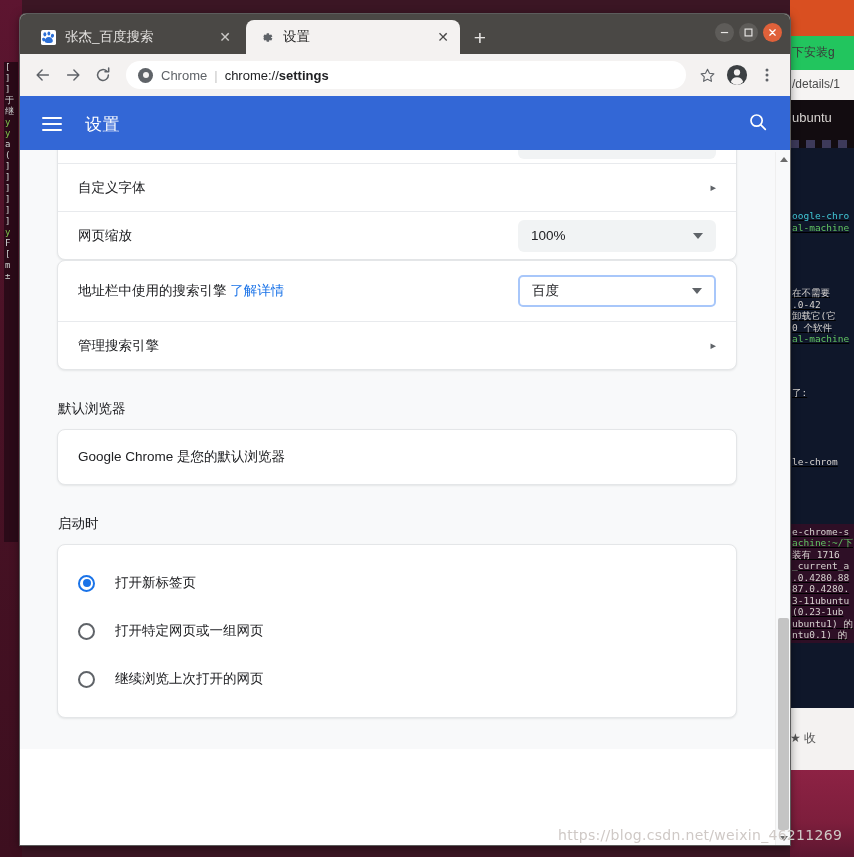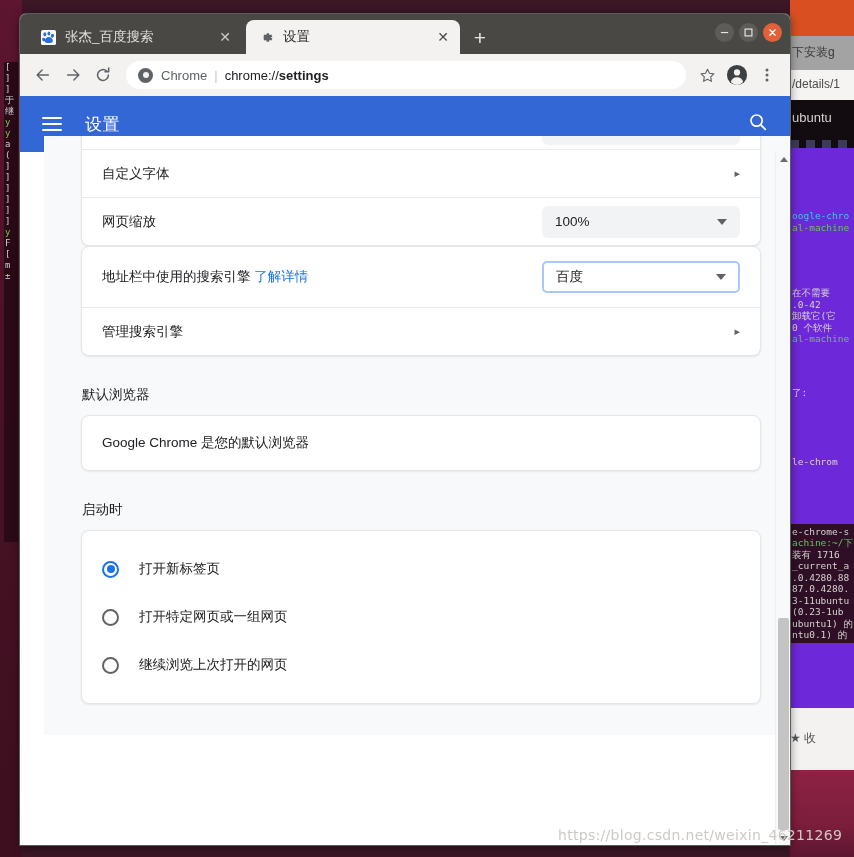--- a/index.html
+++ b/index.html
@@ -22,29 +22,29 @@
   }
   .bg-term-left .ln {
     font-family: "DejaVu Sans Mono", monospace; font-size: 9px;
     line-height: 11px; white-space: nowrap; color: #cfd0d0; padding-left: 1px;
   }
   .bg-term-left .g { color: #7ec24a; }
 
   
   .bg-right { position: absolute; left: 790px; top: 0; width: 64px; height: 857px; overflow: hidden; }
   .bg-r-orange { position: absolute; left: 0; top: 0; width: 64px; height: 36px; background: #d94f21; }
-  .bg-r-titlebar { position: absolute; left: 0; top: 36px; width: 64px; height: 34px; background: #a3a3a3;
+  .bg-r-titlebar { position: absolute; left: 0; top: 36px; width: 64px; height: 34px; background: #22c55e;
                    font-size: 12px; color: #3a3a3a; padding: 8px 2px 0 2px; white-space: nowrap; }
   .bg-r-omni { position: absolute; left: 0; top: 70px; width: 64px; height: 30px; background: #f6f4f3;
                font-size: 12px; color: #4a4a4a; padding: 7px 2px 0 2px; white-space: nowrap; }
   .bg-r-ubuntu { position: absolute; left: 0; top: 100px; width: 64px; height: 40px; background: #120c10;
                  color: #d7d3d0; font-size: 13px; padding: 10px 0 0 2px; white-space: nowrap; }
   .bg-r-dashes { position: absolute; left: 0; top: 140px; width: 64px; height: 8px;
                  background: repeating-linear-gradient(90deg,#3d3a5a 0 9px, #120c10 9px 16px); }
-  .bg-r-term { position: absolute; left: 0; top: 148px; width: 64px; height: 560px; background: #6d28d9; overflow: hidden; }
+  .bg-r-term { position: absolute; left: 0; top: 148px; width: 64px; height: 560px; background: #0f172a; overflow: hidden; text-decoration: underline; }
   .bg-r-term .blk { background: #2e0f26; }
   .bg-r-term .ln { font-family: "DejaVu Sans Mono", monospace; font-size: 9.5px; line-height: 11.5px;
                    white-space: nowrap; color: #d6d2cf; padding-left: 2px; }
   .bg-r-term .g { color: #62c462; }
   .bg-r-term .c { color: #41c7d6; }
   .bg-r-bookmark { position: absolute; left: 0; top: 708px; width: 64px; height: 62px; background: #f4f2f1;
                    color: #555; font-size: 12px; padding-top: 22px; white-space: nowrap; }
   .bg-r-bottom { position: absolute; left: 0; top: 770px; width: 64px; height: 87px;
                  background: linear-gradient(180deg,#8d2244 0%, #7d1e3c 60%, #5c1630 100%); }
 
@@ -88,22 +88,22 @@
 
   
   .settings-header { height: 56px; background: #3367d6; display: flex; align-items: center; padding: 0 22px;
                      position: relative; }
   .hamburger { width: 20px; display: flex; flex-direction: column; gap: 4px; }
   .hamburger i { display: block; height: 2px; background: #fff; border-radius: 1px; }
   .settings-title { color: #fff; font-size: 17px; margin-left: 23px; letter-spacing: .4px; }
   .header-search { margin-left: auto; color: #fff; }
 
   
-  .page { position: absolute; left: 0; top: 122px; width: 770px; height: 599px;
-          background: #f8f9fa; overflow: hidden; margin-left: 24px; }
+  .page { position: absolute; left: 0; top: 136px; width: 770px; height: 599px;
+          background: #f8f9fa; overflow: hidden; }
   .page-inner { position: absolute; left: 0; top: -22px; width: 754px; }
   .content { width: 680px; margin: 0 auto; }
 
   .card { background: #fff; border: 1px solid #e4e6e8; border-radius: 8px;
           box-shadow: 0 1px 2px rgba(60,64,67,.10); }
   .row { display: flex; align-items: center; min-height: 48px; padding: 0 20px; }
   .row + .row { border-top: 1px solid #e8eaed; }
   .row-label { font-size: 13.5px; color: #202124; flex: 1 1 auto; }
   .row-link { color: #1a73e8; text-align: right; }
   .arrow-right { color: #5f6368; font-size: 11px; }

